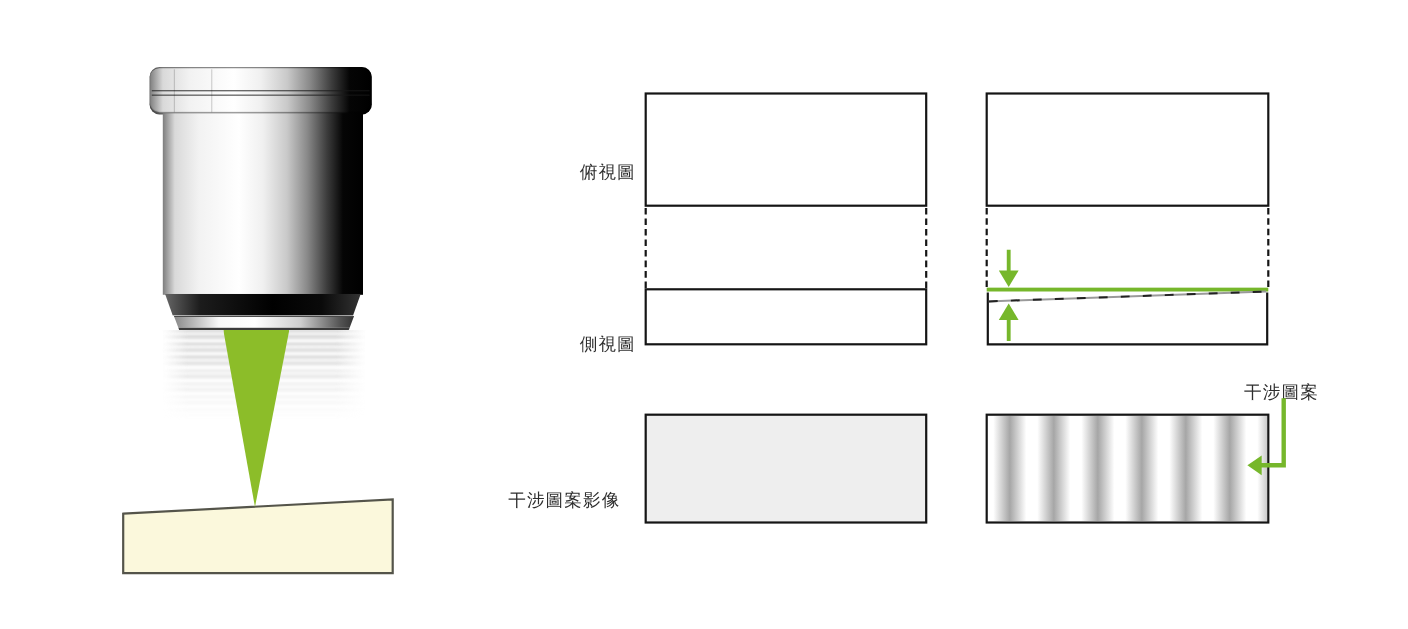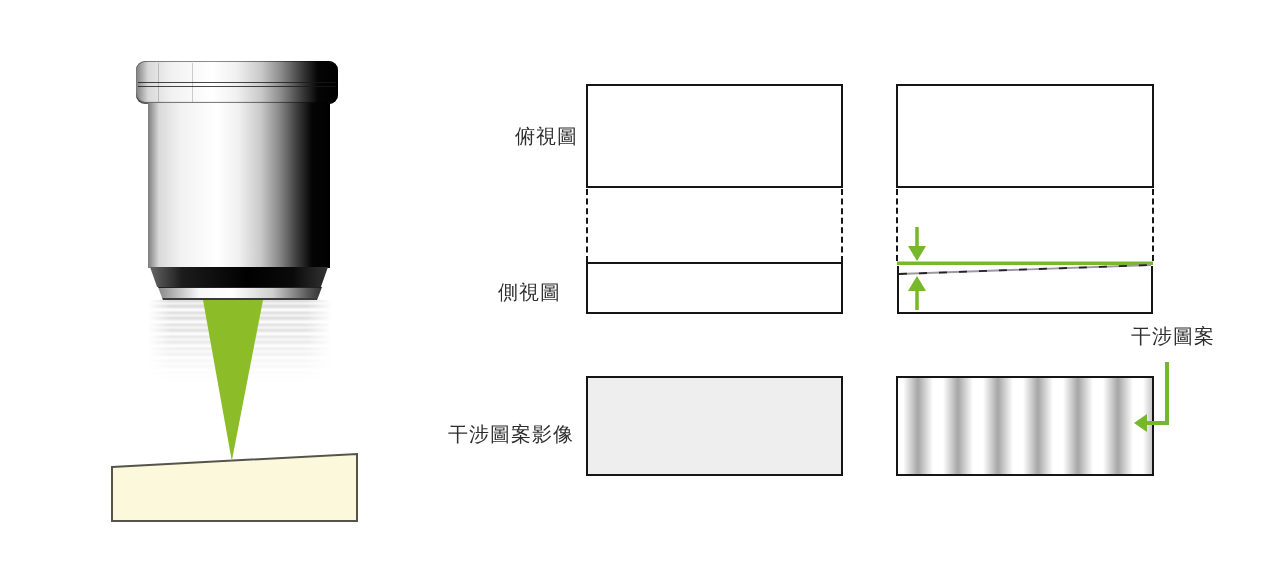--- a/index.html
+++ b/index.html
@@ -1,22 +1,22 @@
 <!DOCTYPE html>
 <html style="--beam-green: #8cbd29; --arrow-green: #76b72b; --sample-fill: #fbf8dc; --sample-stroke: #54544a; --panel-gray: #eeeeee; --fringe-gray: #a6a6a6; --box-border: #151515; --label-text: #2e2e2e;"><head>
 <meta charset="utf-8">
 <style>
   html,body{margin:0;padding:0;background:#fff;}
   .canvas{
     position:relative;width:1280px;height:572px;background:#fff;overflow:hidden;
     font-family:"Liberation Sans","DejaVu Sans",sans-serif;
   }
   .lbl{
-    position:absolute;color:var(--label-text,#2e2e2e);font-size:20px;
-    letter-spacing:1px;white-space:nowrap;line-height:1;
+    position:absolute;color:var(--label-text,#2e2e2e);font-size:16px;
+    letter-spacing:1px;white-space:nowrap;line-height:1;margin-top:24px;
   }
   
   .metal{
     background:linear-gradient(90deg,#7d7d7d 0%,#d9d9d9 6%,#f2f2f2 18%,#ffffff 38%,
       #f0f0f0 50%,#c9c9c9 62%,#8a8a8a 72%,#3c3c3c 82%,#050505 90%,#000 100%);
   }
   .obj-cap{
     position:absolute;left:136px;top:61px;width:202px;height:43px;border-radius:9px;
     box-shadow:inset 0 1px 0 rgba(0,0,0,.45),inset 0 -2px 1px rgba(0,0,0,.55);
   }
@@ -87,22 +87,22 @@
     <div class="obj-threads"></div>
   </div>
 
   <div class="beam-cone"></div>
 
   <svg class="sample-svg" width="256" height="80" viewBox="0 0 256 80">
     <polygon points="4,19 249,6 249,73 4,73" fill="var(--sample-fill,#fbf8dc)" stroke="var(--sample-stroke,#54544a)" stroke-width="2"></polygon>
   </svg>
 
   <div class="lbl" style="left:498px;top:126px;width:80px;text-align:right">俯視圖</div>
-  <div class="lbl" style="left:498px;top:282px;width:80px;text-align:left">側視圖</div>
-  <div class="lbl" style="left:448px;top:424px;width:130px;text-align:left">干涉圖案影像</div>
+  <div class="lbl" style="left:498px;top:282px;width:80px;text-align:right">側視圖</div>
+  <div class="lbl" style="left:448px;top:424px;width:130px;text-align:center">干涉圖案影像</div>
 
   <div class="box" style="left:586px;top:84px;width:257px;height:104px"></div>
   <div class="dash-v" style="left:586px;top:189px;height:73px"></div>
   <div class="dash-v" style="left:841px;top:189px;height:73px"></div>
   <div class="box" style="left:586px;top:262px;width:257px;height:52px"></div>
   <div class="box gray" style="left:586px;top:376px;width:257px;height:100px"></div>
 
   <div class="box" style="left:896px;top:84px;width:258px;height:104px"></div>
   <div class="dash-v" style="left:896px;top:189px;height:72px"></div>
   <div class="dash-v" style="left:1152px;top:189px;height:72px"></div>

